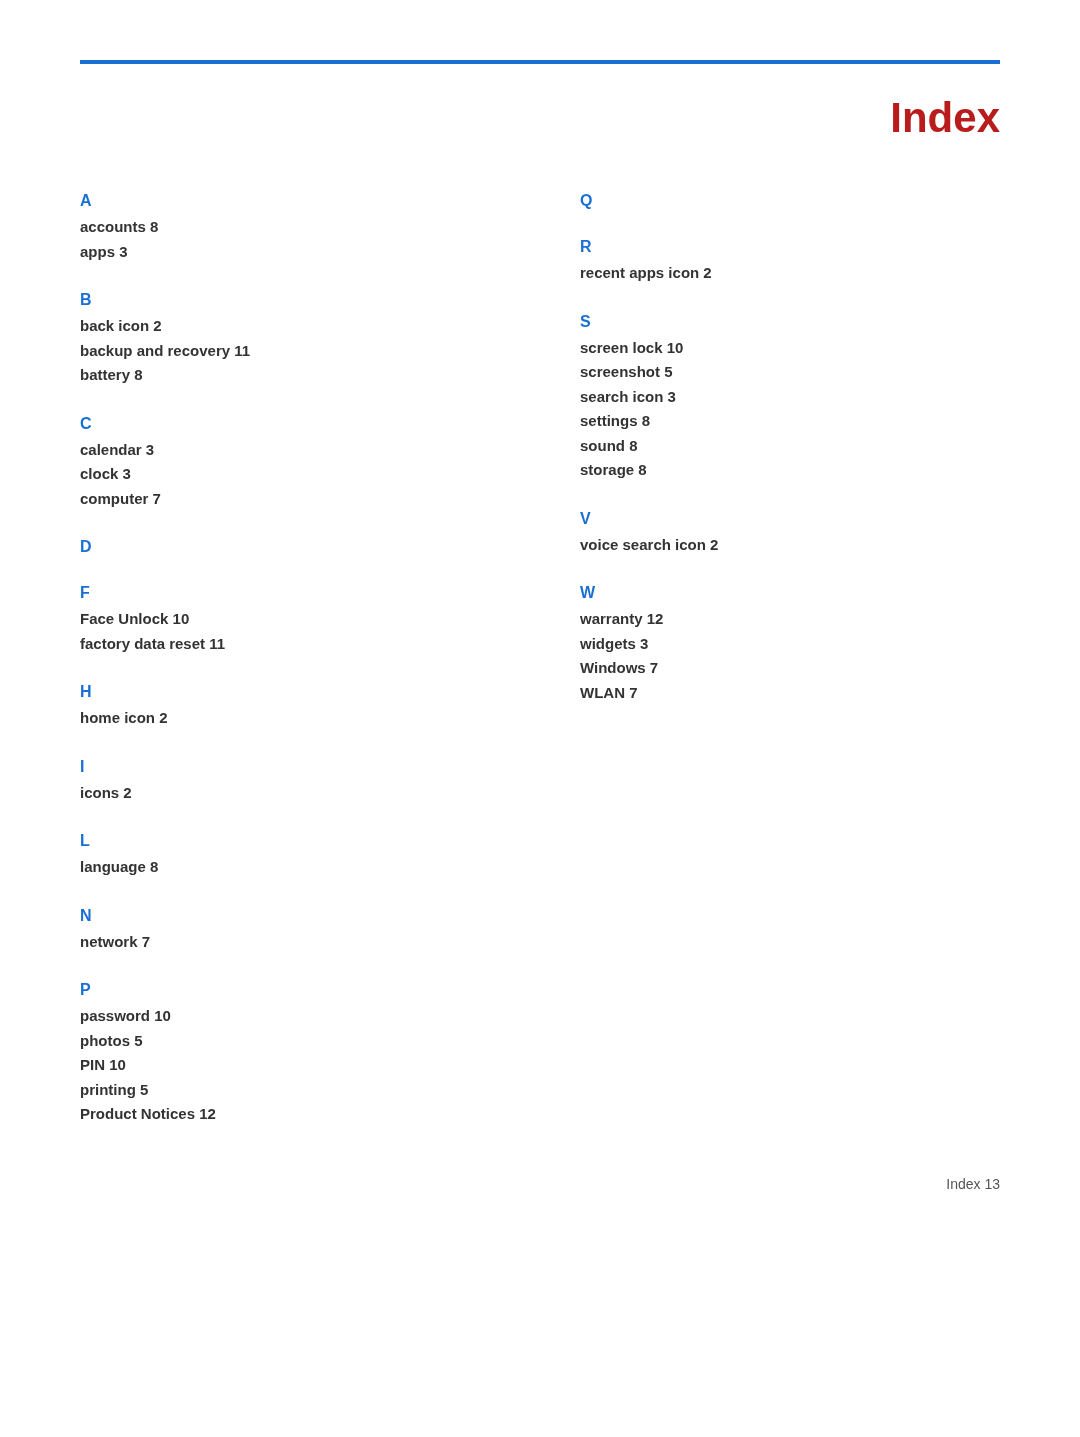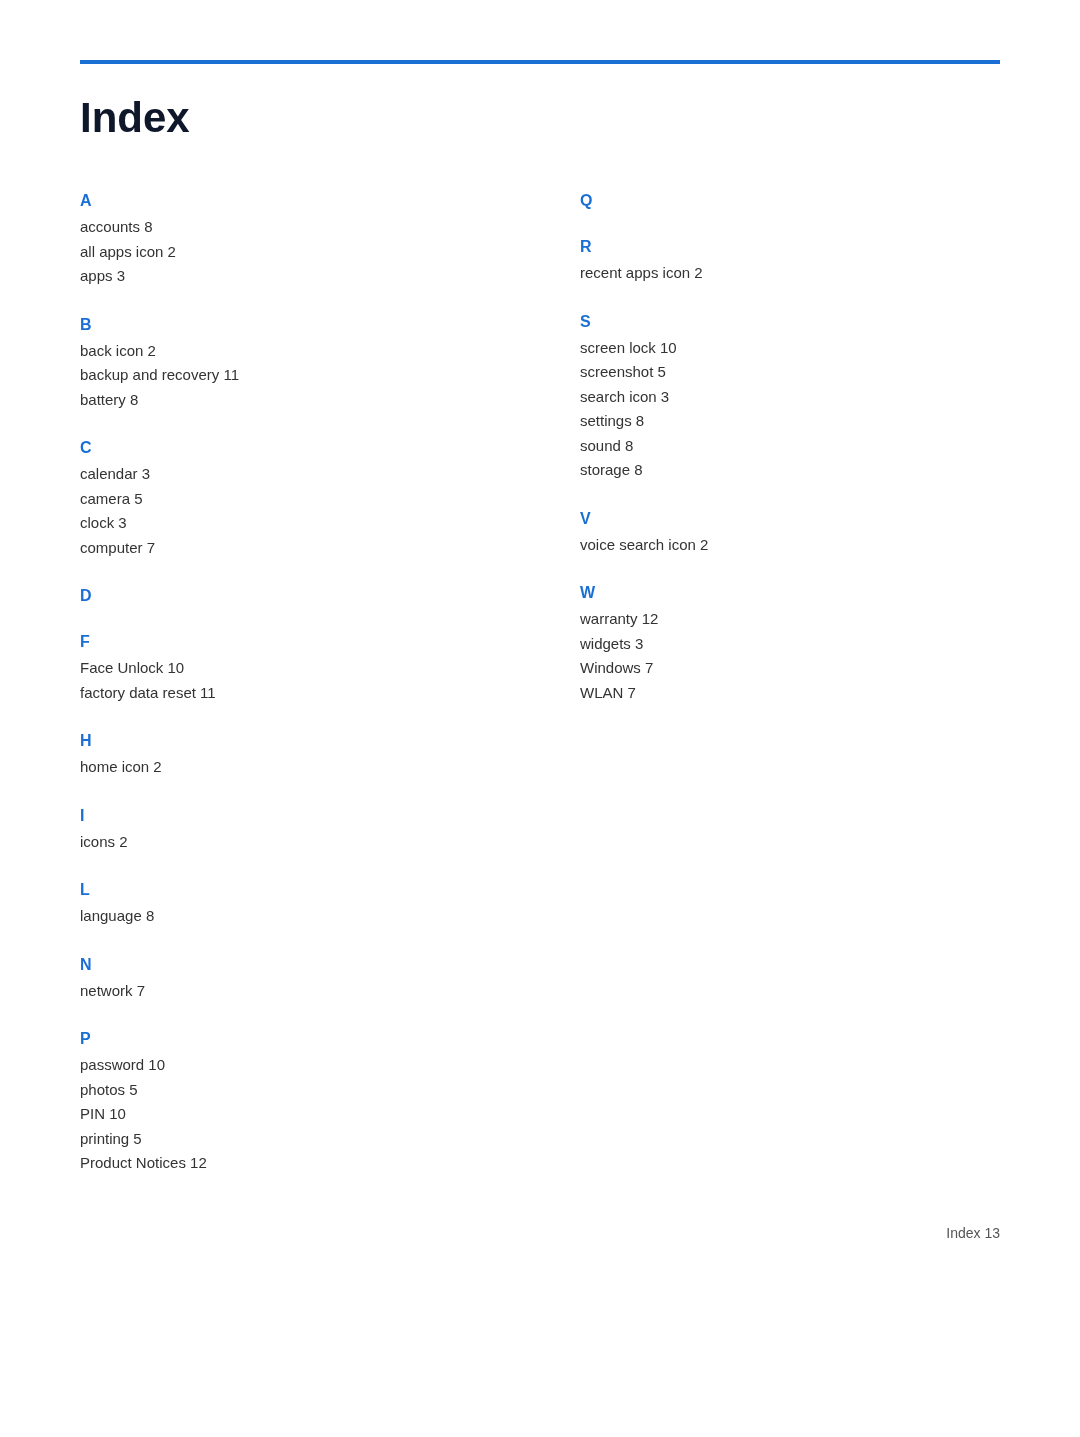--- a/index.html
+++ b/index.html
@@ -24,22 +24,23 @@
 
     .top-border {
       height: 4px;
       background: #1a6fd4;
       margin-bottom: 30px;
     }
 
     .page-title {
       font-size: 42px;
       font-weight: bold;
-      color: #0f172a;
+      color: #b91c1c;
       margin-bottom: 50px;
+      text-align: right;
     }
 
     .index-content {
       display: flex;
       gap: 0;
     }
 
     .column-left {
       flex: 1;
       padding-right: 40px;
@@ -58,20 +59,21 @@
       font-size: 16px;
       font-weight: bold;
       color: #1a6fd4;
       margin-bottom: 6px;
     }
 
     .section-items {
       display: flex;
       flex-direction: column;
       gap: 2px;
+      font-weight: bold;
     }
 
     .index-item {
       font-size: 15px;
       color: #333333;
       line-height: 1.5;
     }
 
     .page-footer {
       position: absolute;
@@ -89,37 +91,35 @@
 
   <h1 class="page-title">Index</h1>
 
   <div class="index-content">
 
     <div class="column-left" id="left-col">
         <div class="section">
           <div class="section-letter">A</div>
           <div class="section-items">
             <div class="index-item">accounts   8</div>
-            <div class="index-item">all apps icon   2</div>
             <div class="index-item">apps   3</div>
           </div>
         </div>
         <div class="section">
           <div class="section-letter">B</div>
           <div class="section-items">
             <div class="index-item">back icon   2</div>
             <div class="index-item">backup and recovery   11</div>
             <div class="index-item">battery   8</div>
           </div>
         </div>
         <div class="section">
           <div class="section-letter">C</div>
           <div class="section-items">
             <div class="index-item">calendar   3</div>
-            <div class="index-item">camera   5</div>
             <div class="index-item">clock   3</div>
             <div class="index-item">computer   7</div>
           </div>
         </div>
         <div class="section">
           <div class="section-letter">D</div>
         </div>
         <div class="section">
           <div class="section-letter">F</div>
           <div class="section-items">

